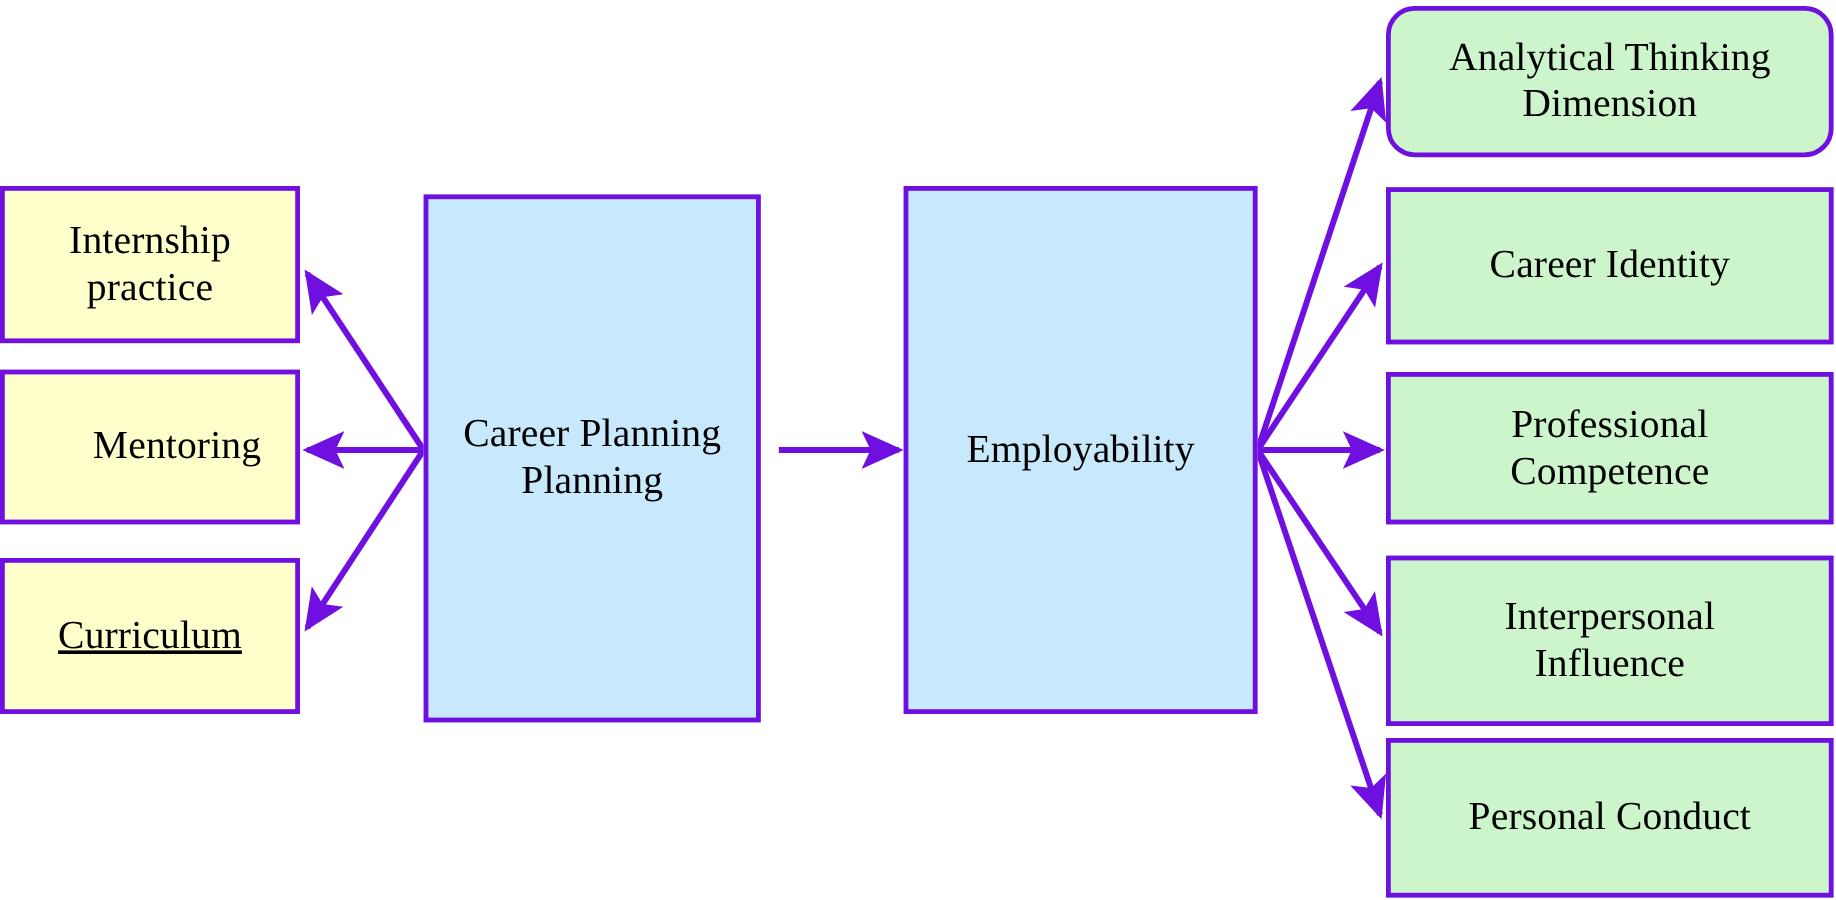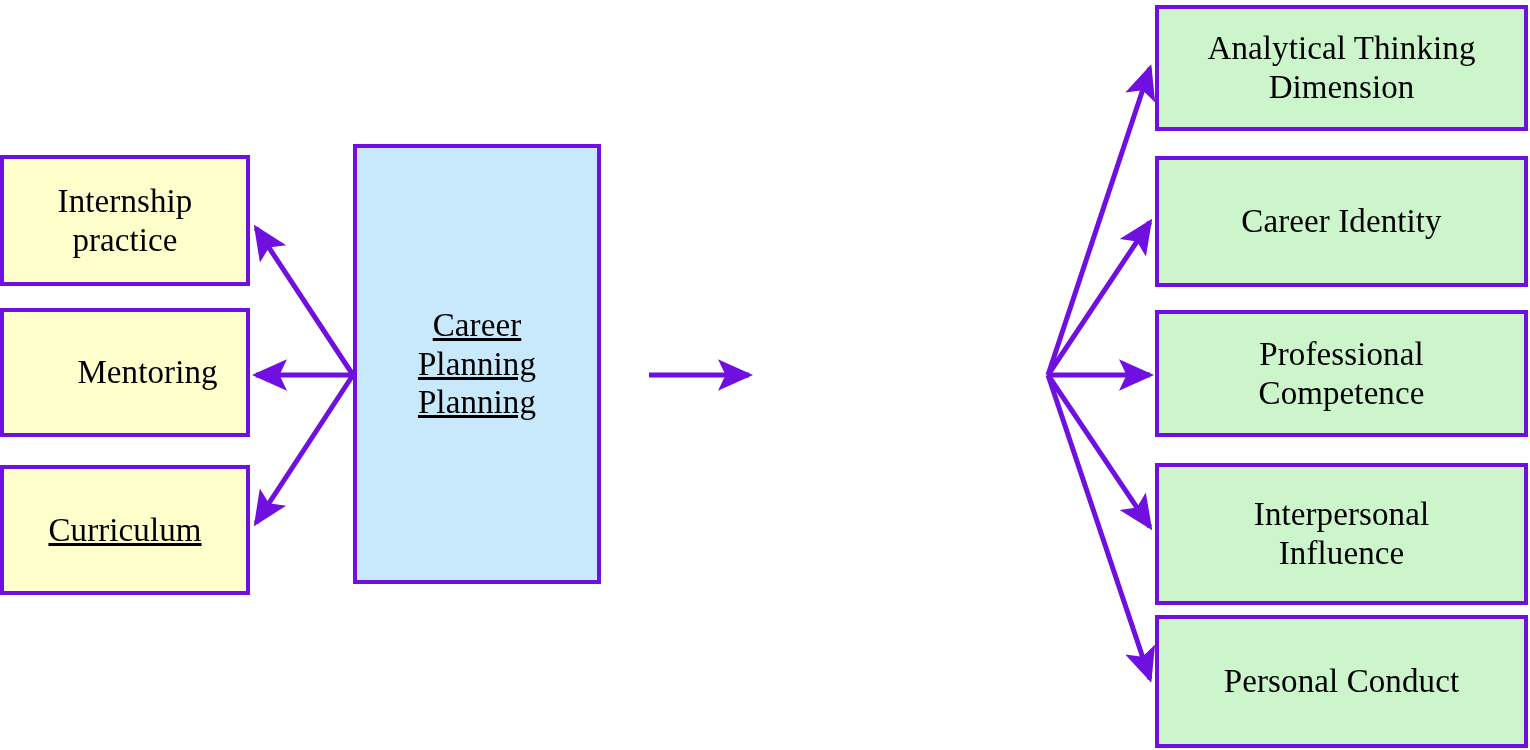--- a/index.html
+++ b/index.html
@@ -67,29 +67,35 @@
     </span>
   </div>
 
   <div class="node n-yellow" style="left: 0px; top: 465px; width: 250px; height: 130px; text-decoration: underline;">
     <span>
       <span>Curriculum</span>
 
     </span>
   </div>
 
-  <div class="node n-blue" style="left: 353px; top: 144px; width: 248px; height: 440px; text-decoration: underline;">
+  <div class="node n-blue" style="left: 353px; top: 162px; width: 281px; height: 440px;">
     <span>
       <span>Career Planning</span>
       <span>Planning</span>
     </span>
   </div>
 
+  <div class="node n-blue" style="left: 753px; top: 155px; width: 295px; height: 440px;">
+    <span>
+      <span>Employability</span>
 
-  <div class="node n-green" style="left: 1155px; top: 5px; width: 373px; height: 126px;">
+    </span>
+  </div>
+
+  <div class="node n-green" style="left: 1155px; top: 5px; width: 373px; height: 126px; border-radius: 24px;">
     <span>
       <span>Analytical Thinking</span>
       <span>Dimension</span>
     </span>
   </div>
 
   <div class="node n-green" style="left: 1155px; top: 156px; width: 373px; height: 131px;">
     <span>
       <span>Career Identity</span>
 

